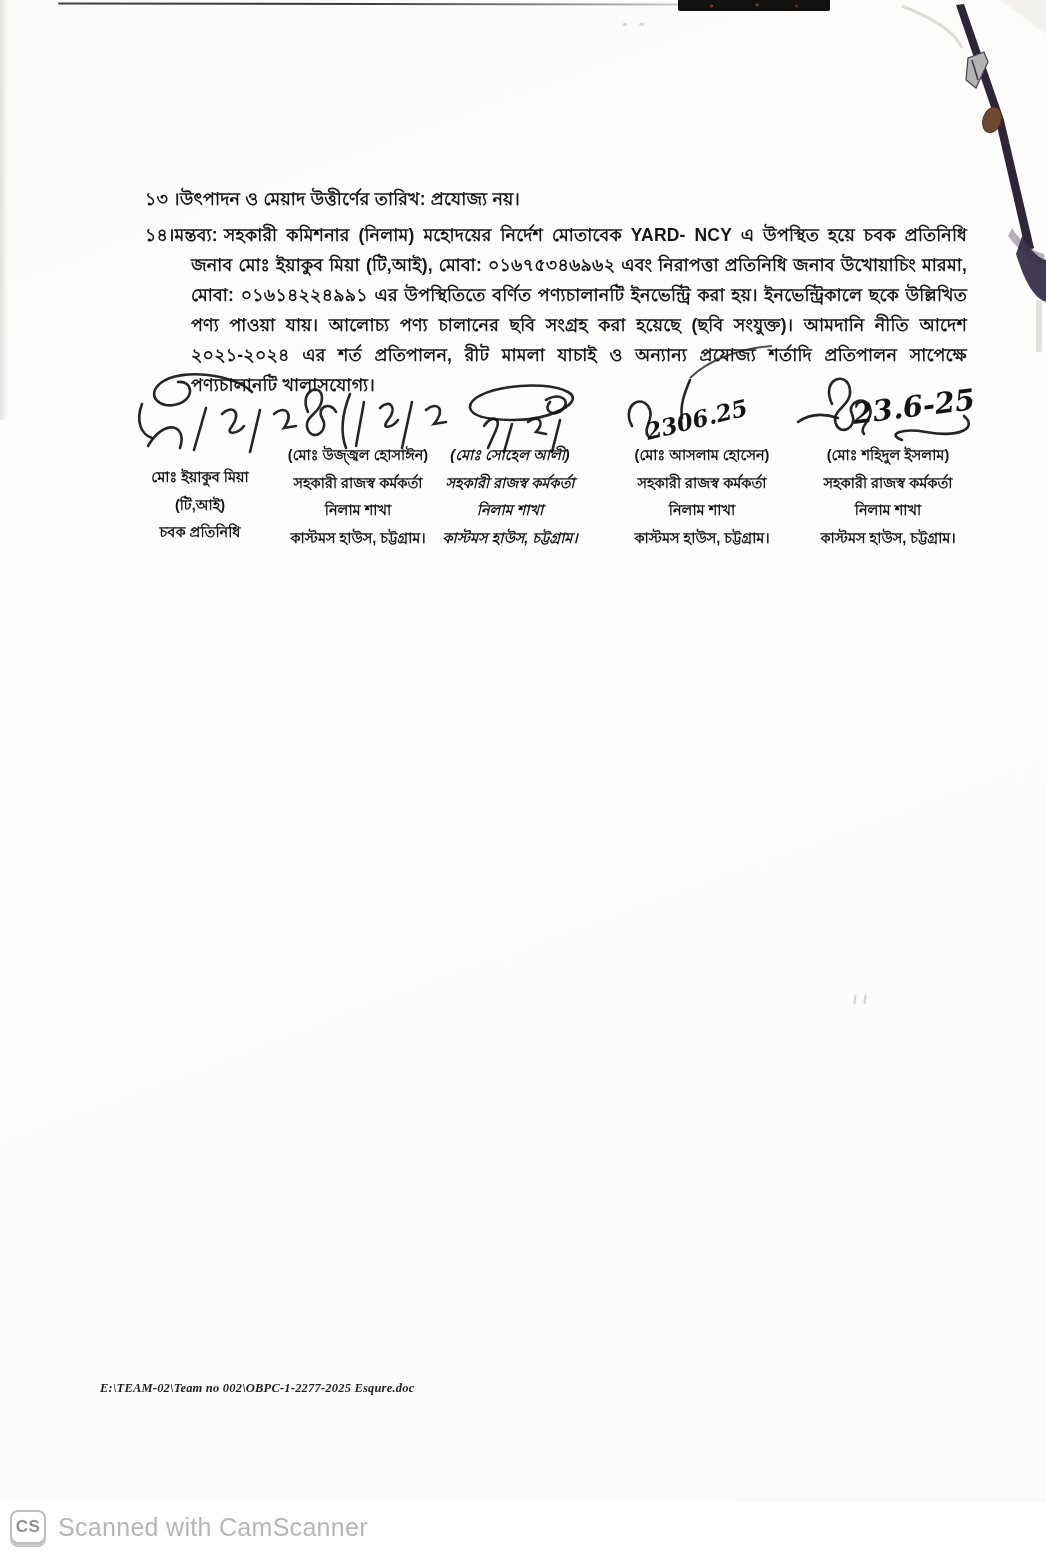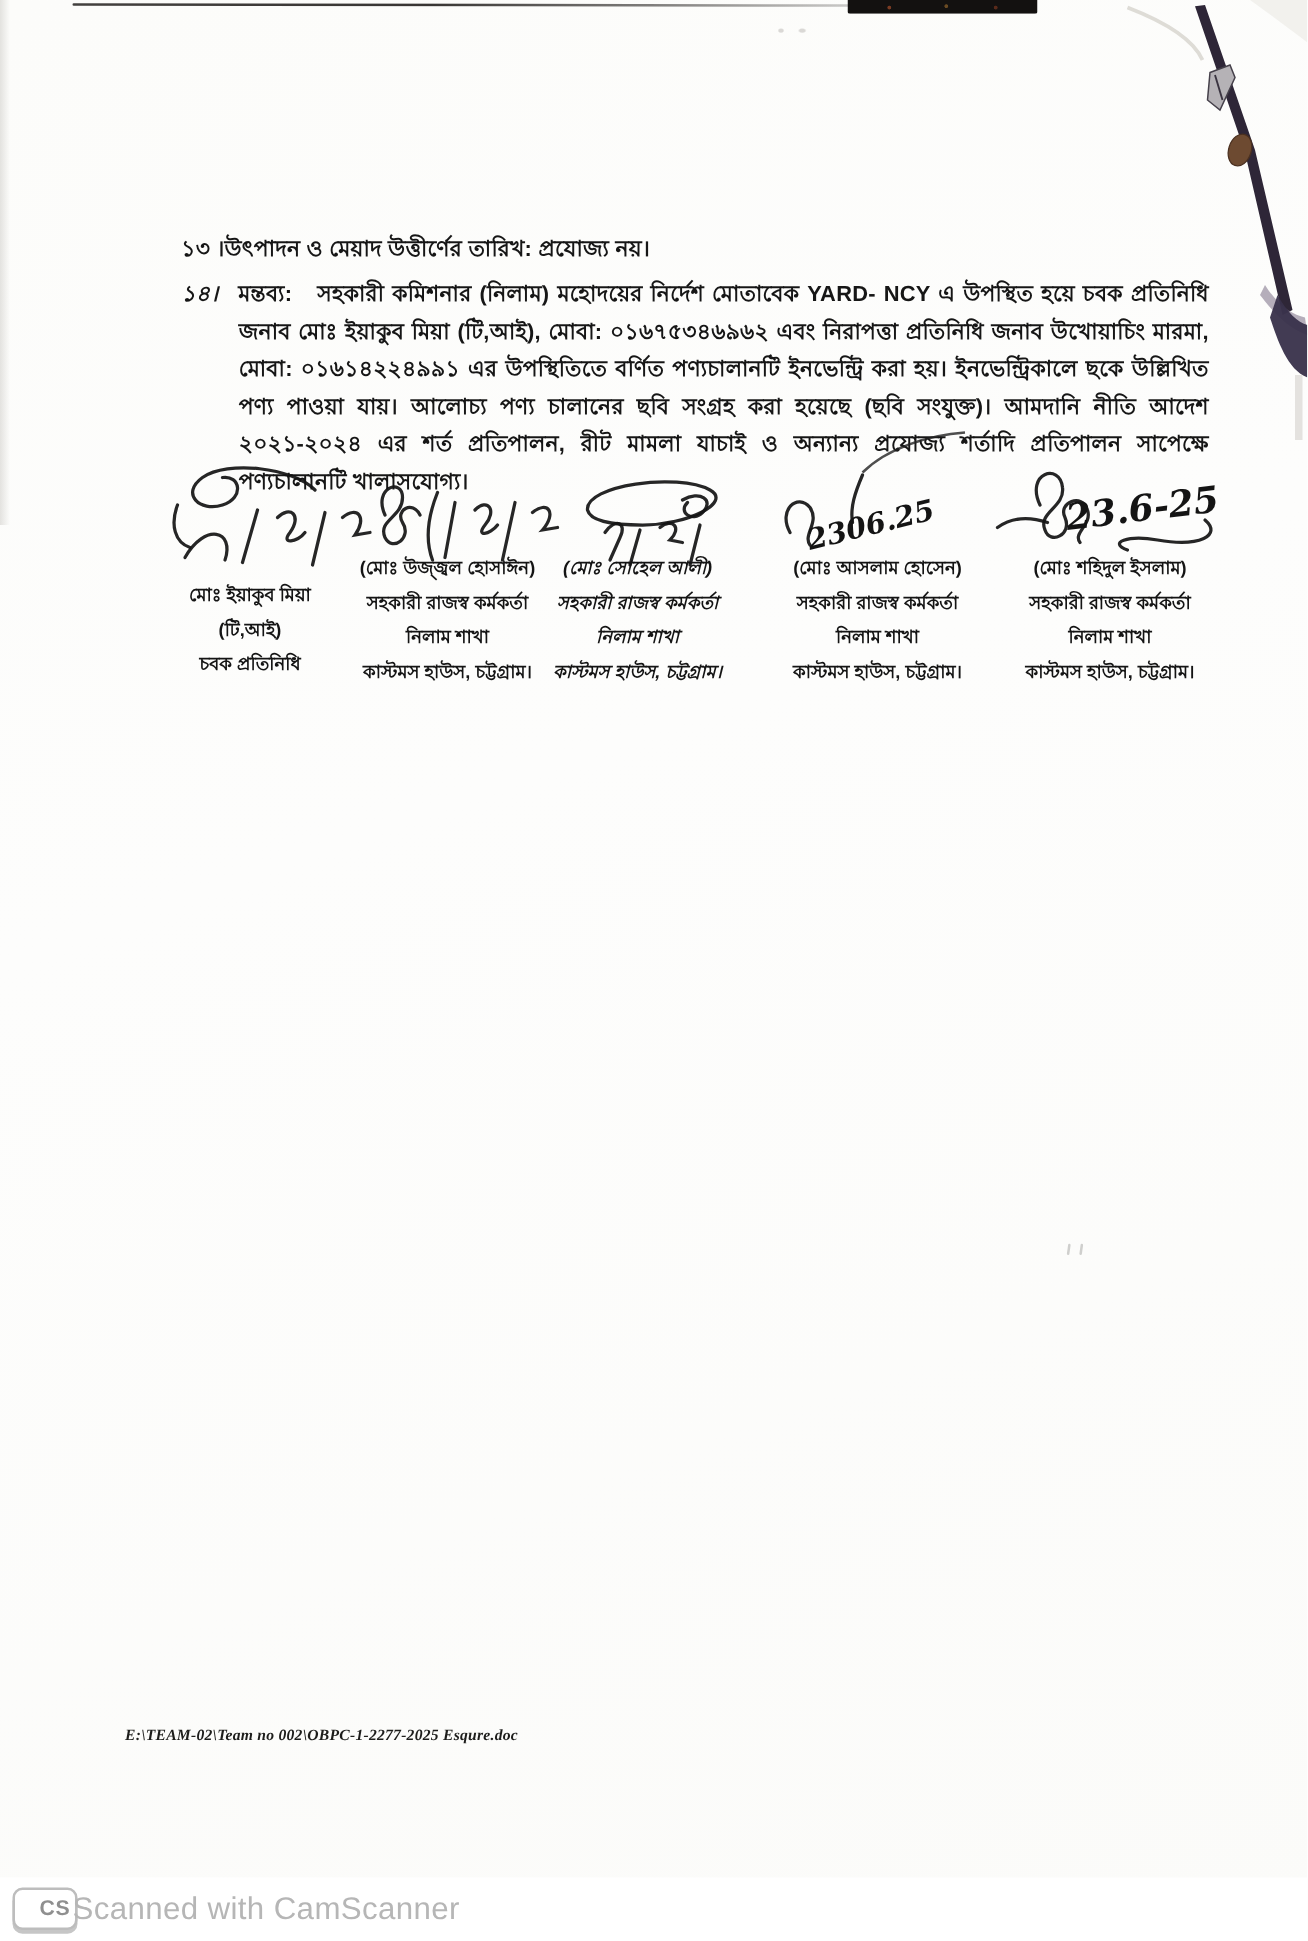--- a/index.html
+++ b/index.html
@@ -40,22 +40,22 @@
   .jj-marks{position:absolute;left:852px;top:995px;width:22px;height:12px;}
   .jj-marks i{position:absolute;width:2px;height:9px;background:#cfcfcd;display:block;border-radius:1px;}
   .jj-marks i:first-child{left:2px;transform:rotate(8deg);}
   .jj-marks i:last-child{left:12px;transform:rotate(8deg);}
   
   .doc-text{font-weight:700;font-size:17.5px;line-height:30px;letter-spacing:.2px;color:#161616;}
   #item13{position:absolute;left:145px;top:184px;width:840px;}
   #item13 .num{}
   #item14{position:absolute;left:145px;top:220px;width:822px;}
   #item14 p{margin:0;padding-left:46px;text-indent:-46px;text-align:justify;}
-  #item14 .num{margin-right:16px;font-style:italic;}
-  #item14 .lbl{margin-right:20px;}
+  #item14 .num{margin-right:0;}
+  #item14 .lbl{margin-right:6px;}
   
   .stray-stroke-svg{position:absolute;left:660px;top:330px;width:120px;height:60px;}
   
   .sig-scribbles{position:absolute;left:130px;top:368px;width:860px;height:100px;}
   .sig-scribbles path{fill:none;stroke:#141414;stroke-width:2.6;stroke-linecap:round;opacity:.92;}
   .sig-scribbles text{
     fill:#141414;font-family:"DejaVu Serif","Liberation Serif",serif;
     font-style:italic;font-weight:600;
   }
   .sig-block{position:absolute;top:442px;text-align:center;}
@@ -71,21 +71,21 @@
     font-family:"Liberation Serif","DejaVu Serif",serif;
     font-weight:700;font-style:italic;font-size:12.5px;color:#1d1d1b;letter-spacing:.2px;
   }
   
   #cs-bar{position:absolute;left:0;top:1502px;width:1046px;height:51px;background:#ffffff;}
   #cs-badge{
     position:absolute;left:10px;top:8px;width:32px;height:30px;
     border:2px solid #bdbdbd;border-radius:8px;background:#fff;
     box-shadow:0 3px 0 #c6c6c6;
     display:flex;align-items:center;justify-content:center;
-    font-weight:700;font-size:17px;color:#8f8f8f;letter-spacing:.5px;padding-left:16px;
+    font-weight:700;font-size:17px;color:#8f8f8f;letter-spacing:.5px;
   }
   #cs-label{
     position:absolute;left:58px;top:8px;height:34px;line-height:34px;
     font-size:25px;color:#b6b6b6;font-weight:400;letter-spacing:.3px;text-align:center;
   }
 </style>
 </head>
 <body>
 
 <div id="page">

